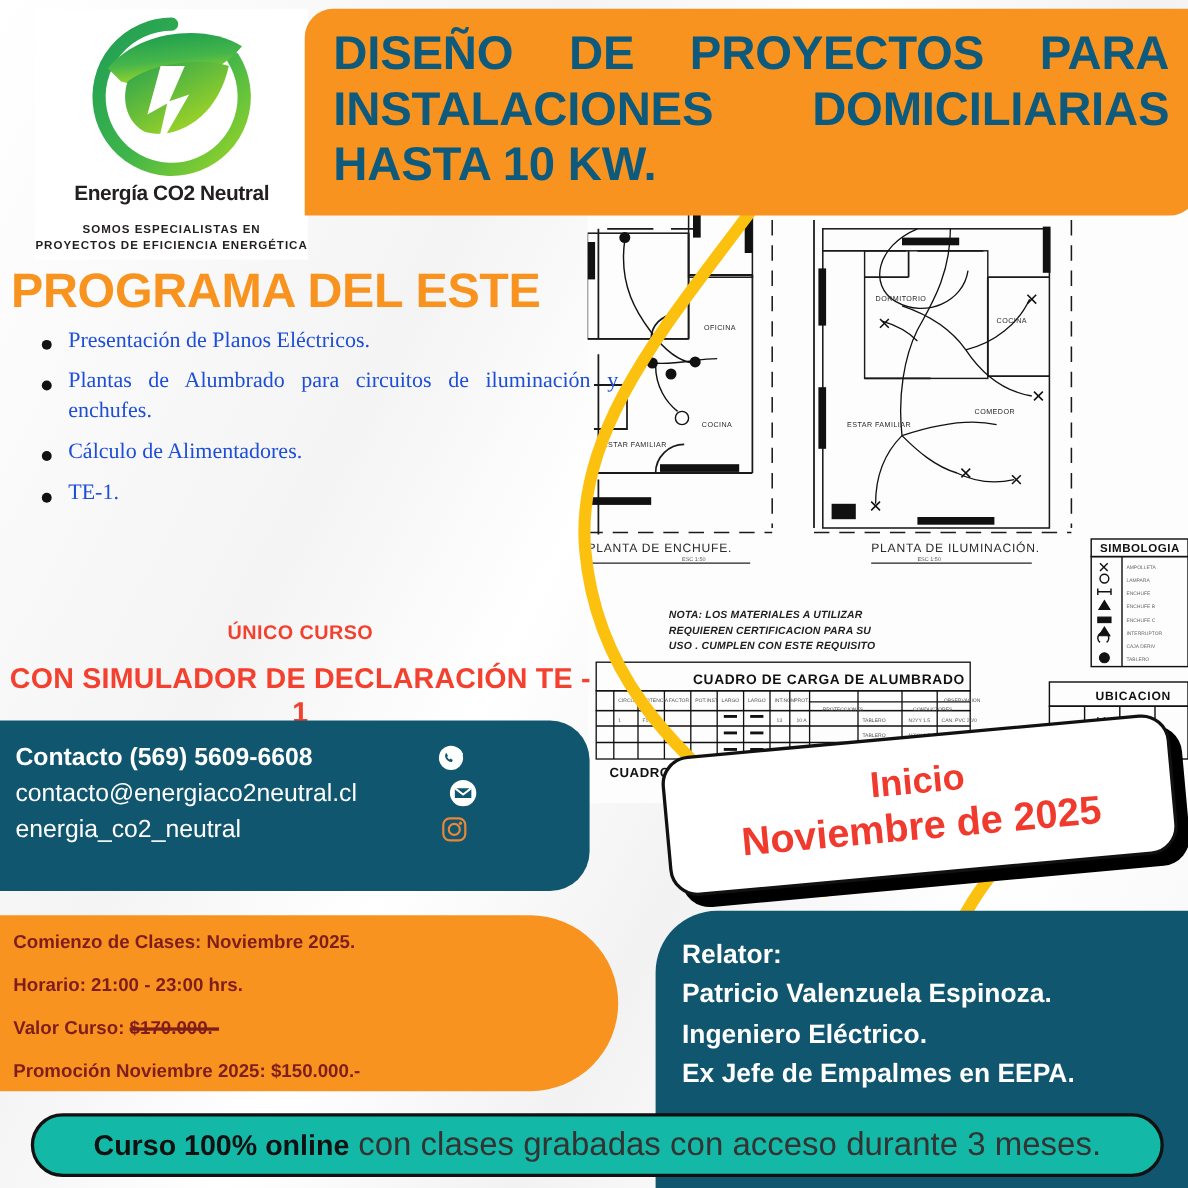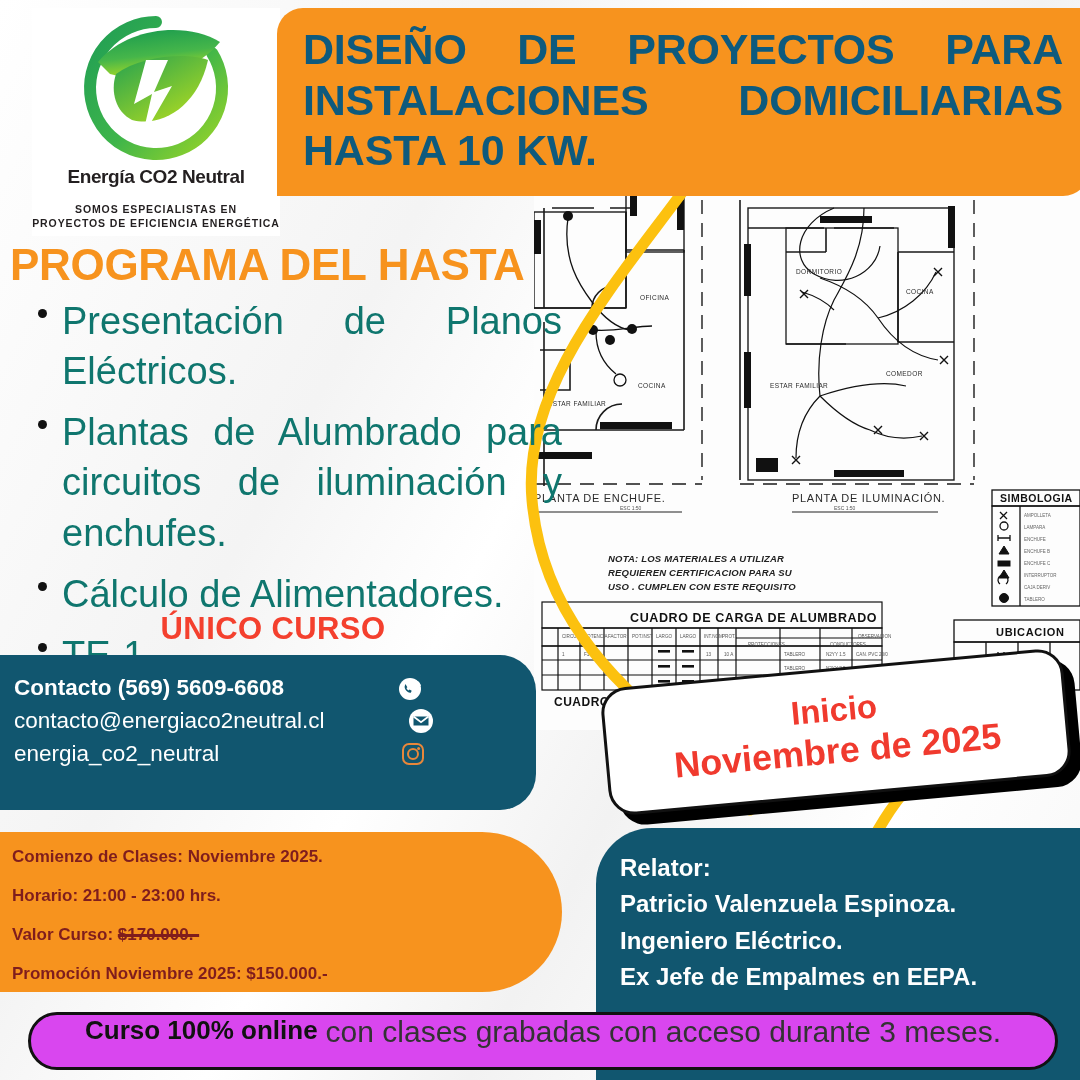--- a/index.html
+++ b/index.html
@@ -42,29 +42,29 @@
     letter-spacing:-0.2px;white-space:nowrap;
   }
   .title-bar .line.last{text-align-last:left;}
 
   
   .programa-title{position:absolute;left:10px;top:240px;z-index:7;
     color:#F7931E;font-weight:bold;font-size:44px;letter-spacing:-0.3px;font-family:"Liberation Sans", sans-serif;}
 
   .program-list{position:absolute;left:30px;top:296px;width:500px;z-index:7;margin:0;padding:0 0 0 32px;
     list-style:none;}
-  .program-list li{position:relative;color:#0f766e;font-size:38px;line-height:1.32;
-    margin-bottom:11px;text-align:justify;font-family:Liberation Sans, sans-serif;}
+  .program-list li{position:relative;color:#1d4ed8;font-size:20px;line-height:1.32;
+    margin-bottom:11px;text-align:justify;font-family:Liberation Serif, serif;}
   .program-list li::before{content:"";position:absolute;left:-24px;top:13px;width:9px;height:9px;
     background:#111;border-radius:50%;}
   .program-list li .tail{display:inline-block;width:100%;}
 
   
   .unico{position:absolute;left:0;top:565px;width:546px;text-align:center;z-index:7;
-    color:#F4402E;font-weight:bold;font-size:31px;letter-spacing:0.4px;font-family:"Liberation Sans", sans-serif;margin-top:46px;}
+    color:#F4402E;font-weight:bold;font-size:18px;letter-spacing:0.4px;font-family:"Liberation Sans", sans-serif;}
   .simulador{position:absolute;left:0;top:601px;width:546px;text-align:center;z-index:7;
     color:#F4402E;font-weight:bold;font-size:26px;letter-spacing:0.2px;font-family:"Liberation Sans", sans-serif;}
 
   
   .contact-box{position:absolute;left:-24px;top:655px;width:560px;height:155px;background:#11566F;
     border-radius:0 36px 36px 0;z-index:8;box-sizing:border-box;padding:16px 0 0 38px;}
   .contact-row{display:flex;align-items:center;height:33px;}
   .contact-row .txt{color:#ffffff;font-size:22.5px;white-space:nowrap;font-family:"Liberation Sans", sans-serif;}
   .contact-row.bold .txt{font-weight:bold;}
   .contact-row .ic{margin-left:auto;margin-right:104px;display:flex;align-items:center;justify-content:center;
@@ -92,23 +92,23 @@
     border-radius:26px;}
   .inicio-badge{position:absolute;left:0;top:0;width:100%;height:100%;background:#ffffff;
     border:3px solid #111111;border-radius:26px;box-sizing:border-box;
     display:flex;flex-direction:column;align-items:center;justify-content:center;}
   .inicio-badge .l1{color:#F03A2E;font-weight:bold;font-size:33px;line-height:1.18;
     font-family:"Liberation Sans", sans-serif;}
   .inicio-badge .l2{color:#F03A2E;font-weight:bold;font-size:36px;line-height:1.18;
     font-family:"Liberation Sans", sans-serif;}
 
   
-  .bottom-banner{position:absolute;left:28px;top:1012px;width:1030px;height:58px;background:#d946ef;
+  .bottom-banner{position:absolute;left:28px;top:1012px;width:1030px;height:58px;background:#14b8a6;
     border:3.5px solid #111111;border-radius:30px;box-sizing:border-box;z-index:10;
-    display:flex;align-items:flex-start;justify-content:center;}
+    display:flex;align-items:center;justify-content:center;}
   .bottom-banner .b1{color:#111111;font-weight:bold;font-size:26px;font-family:"Liberation Sans", sans-serif;}
   .bottom-banner .b2{color:#333333;font-size:30px;font-family:"Liberation Sans", sans-serif;margin-left:8px;}
 </style>
 </head>
 <body>
 
 <div id="poster">
 
   <div class="bg-sheen"></div>
 
@@ -349,29 +349,30 @@
       <span>PROYECTOS DE EFICIENCIA ENERGÉTICA</span>
     </div>
   </div>
 
   <div class="title-bar">
     <div class="line">DISEÑO DE PROYECTOS PARA</div>
     <div class="line">INSTALACIONES DOMICILIARIAS</div>
     <div class="line last">HASTA 10 KW.</div>
   </div>
 
-  <div class="programa-title">PROGRAMA DEL HASTA</div>
+  <div class="programa-title">PROGRAMA DEL ESTE</div>
   <ul class="program-list">
     <li><span class="tail">Presentación de Planos Eléctricos.</span></li>
     <li><span class="tail">Plantas de Alumbrado para circuitos de iluminación y enchufes.</span></li>
     <li><span>Cálculo de Alimentadores.</span></li>
     <li><span>TE-1.</span></li>
   </ul>
 
   <div class="unico">ÚNICO CURSO</div>
+  <div class="simulador">CON SIMULADOR DE DECLARACIÓN TE - 1</div>
 
   <div class="contact-box">
 
     <div class="contact-row bold">
       <span class="txt">Contacto (569) 5609-6608</span>
       <span class="ic">
         <svg width="30" height="30" viewBox="0 0 30 30">
           <circle cx="14" cy="16" r="11" fill="#ffffff"></circle>
           <path d="M10 11 c-1.6 1.2 -1.8 3.6 -.6 5.6 c1.2 2 3.4 3.4 5.4 3.1 l.9 -1.9 l-2.2 -1.3 l-1 .9 c-.9 -.5 -1.7 -1.4 -2.1 -2.4 l1 -.8 l-1.4 -2.1 z" fill="#11566F"></path>
           <path d="M20 8 a7 7 0 0 1 4 4.2" fill="none" stroke="#ffffff" stroke-width="1.8" stroke-linecap="round"></path>

